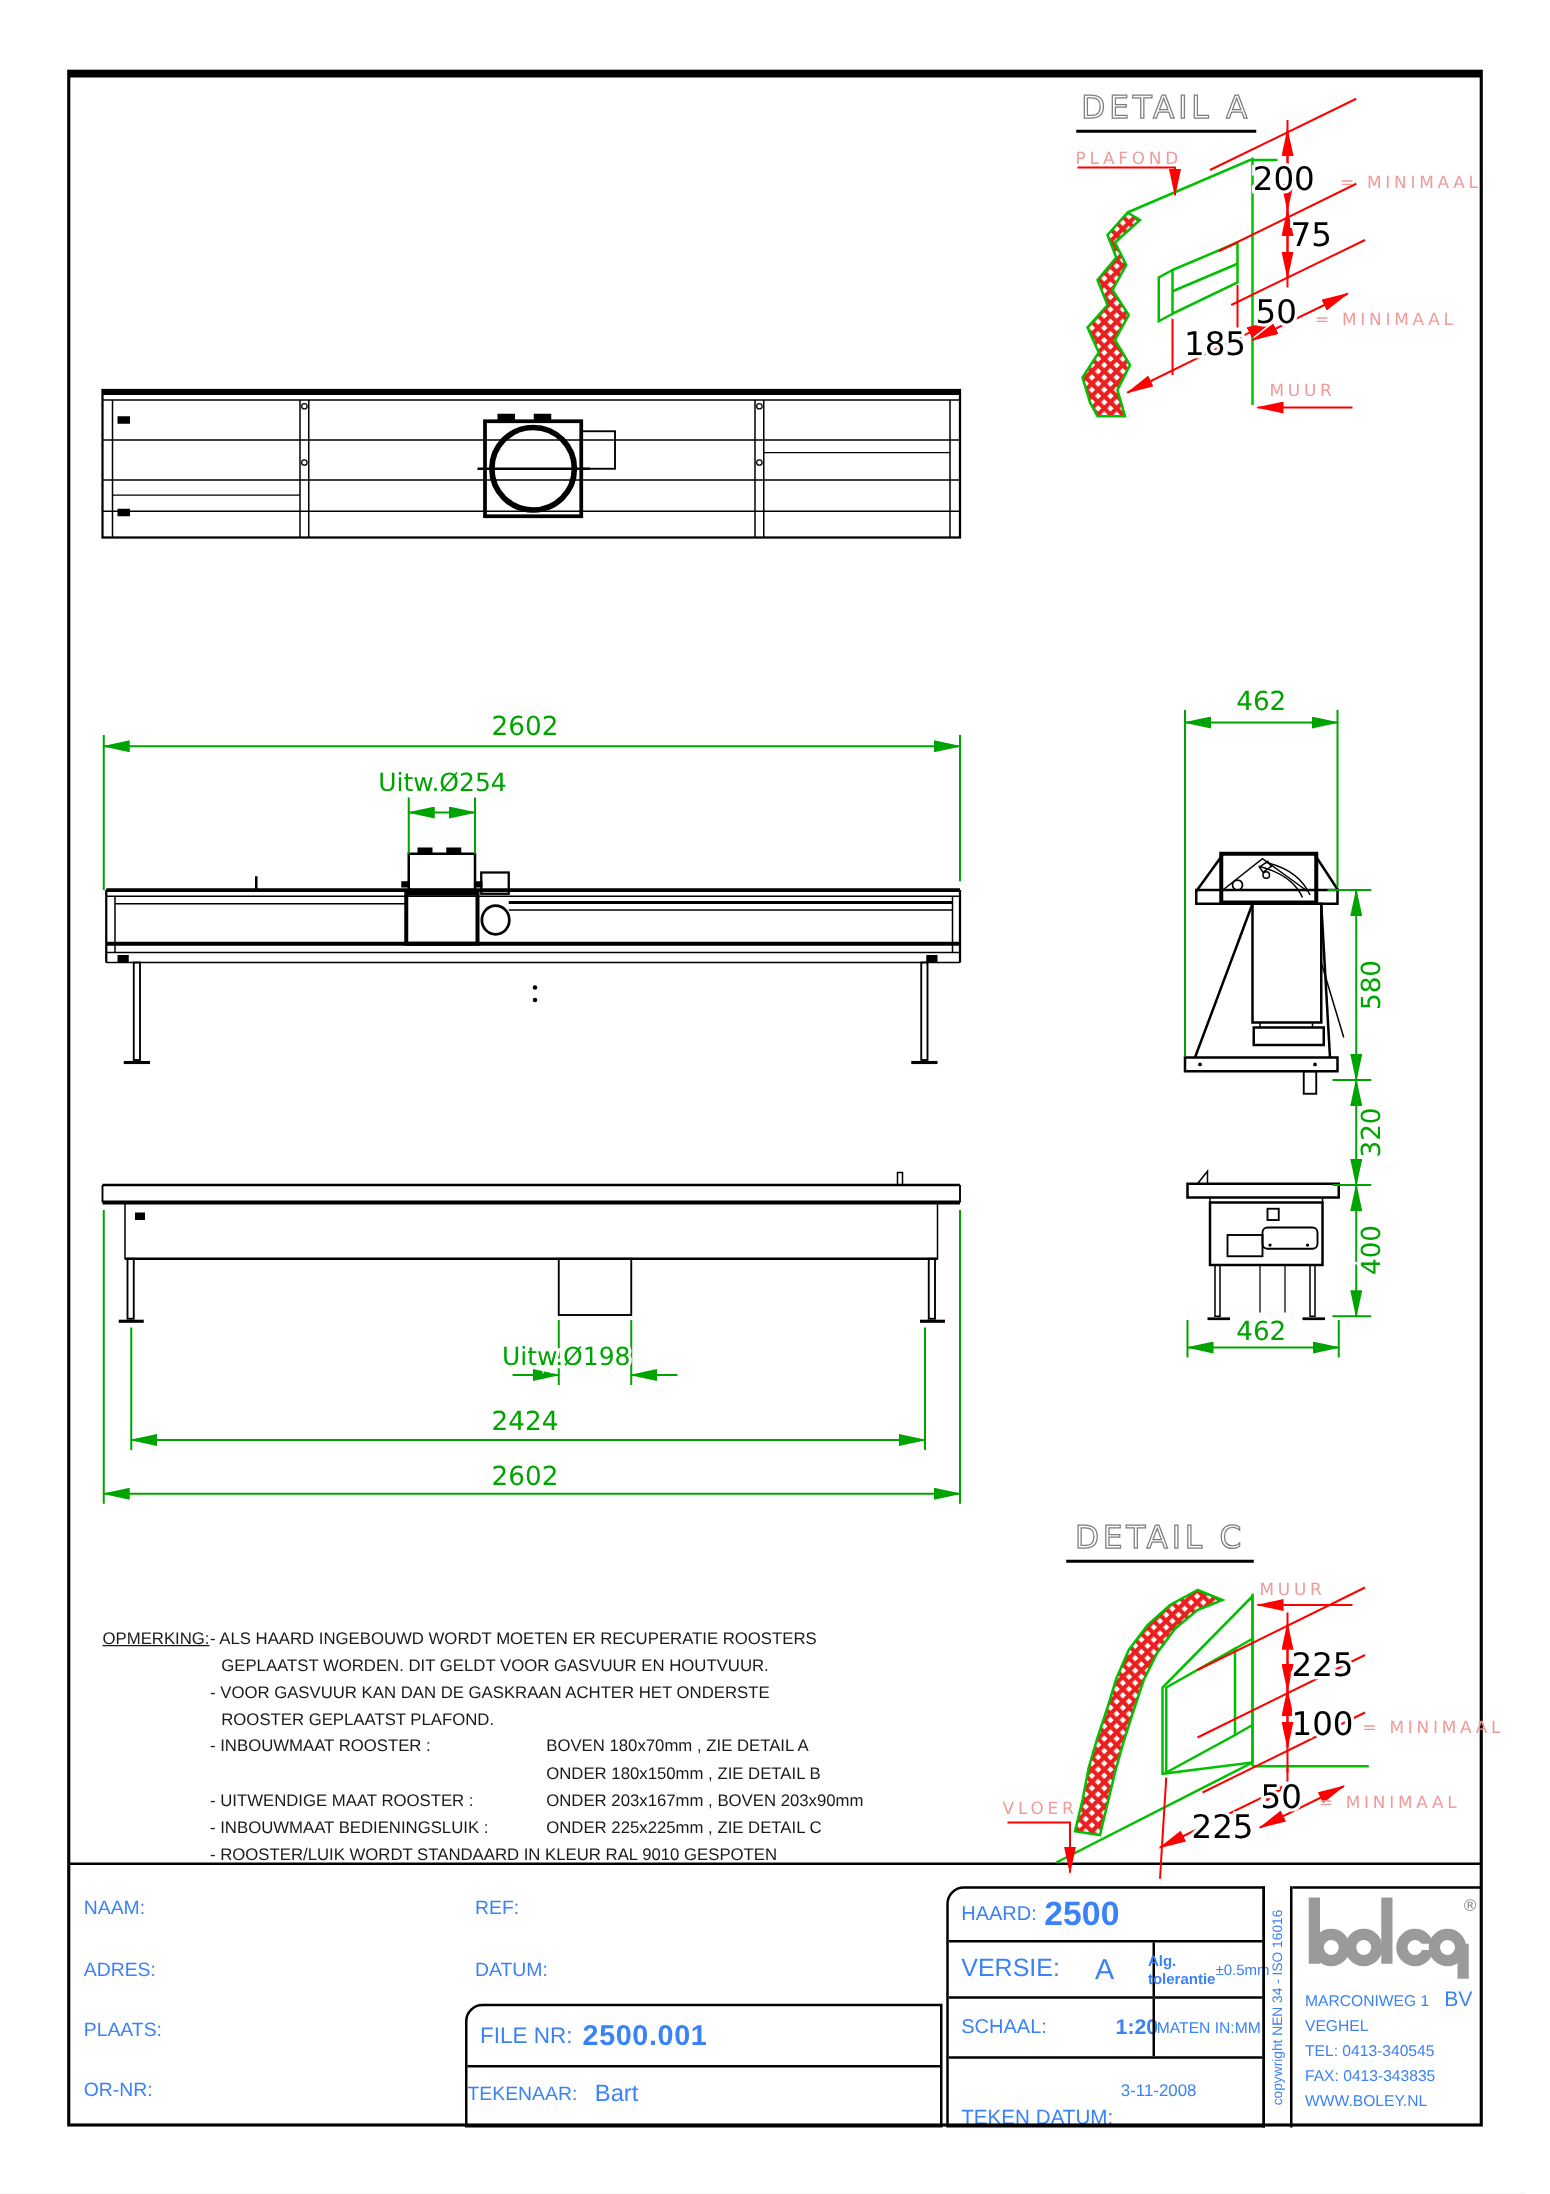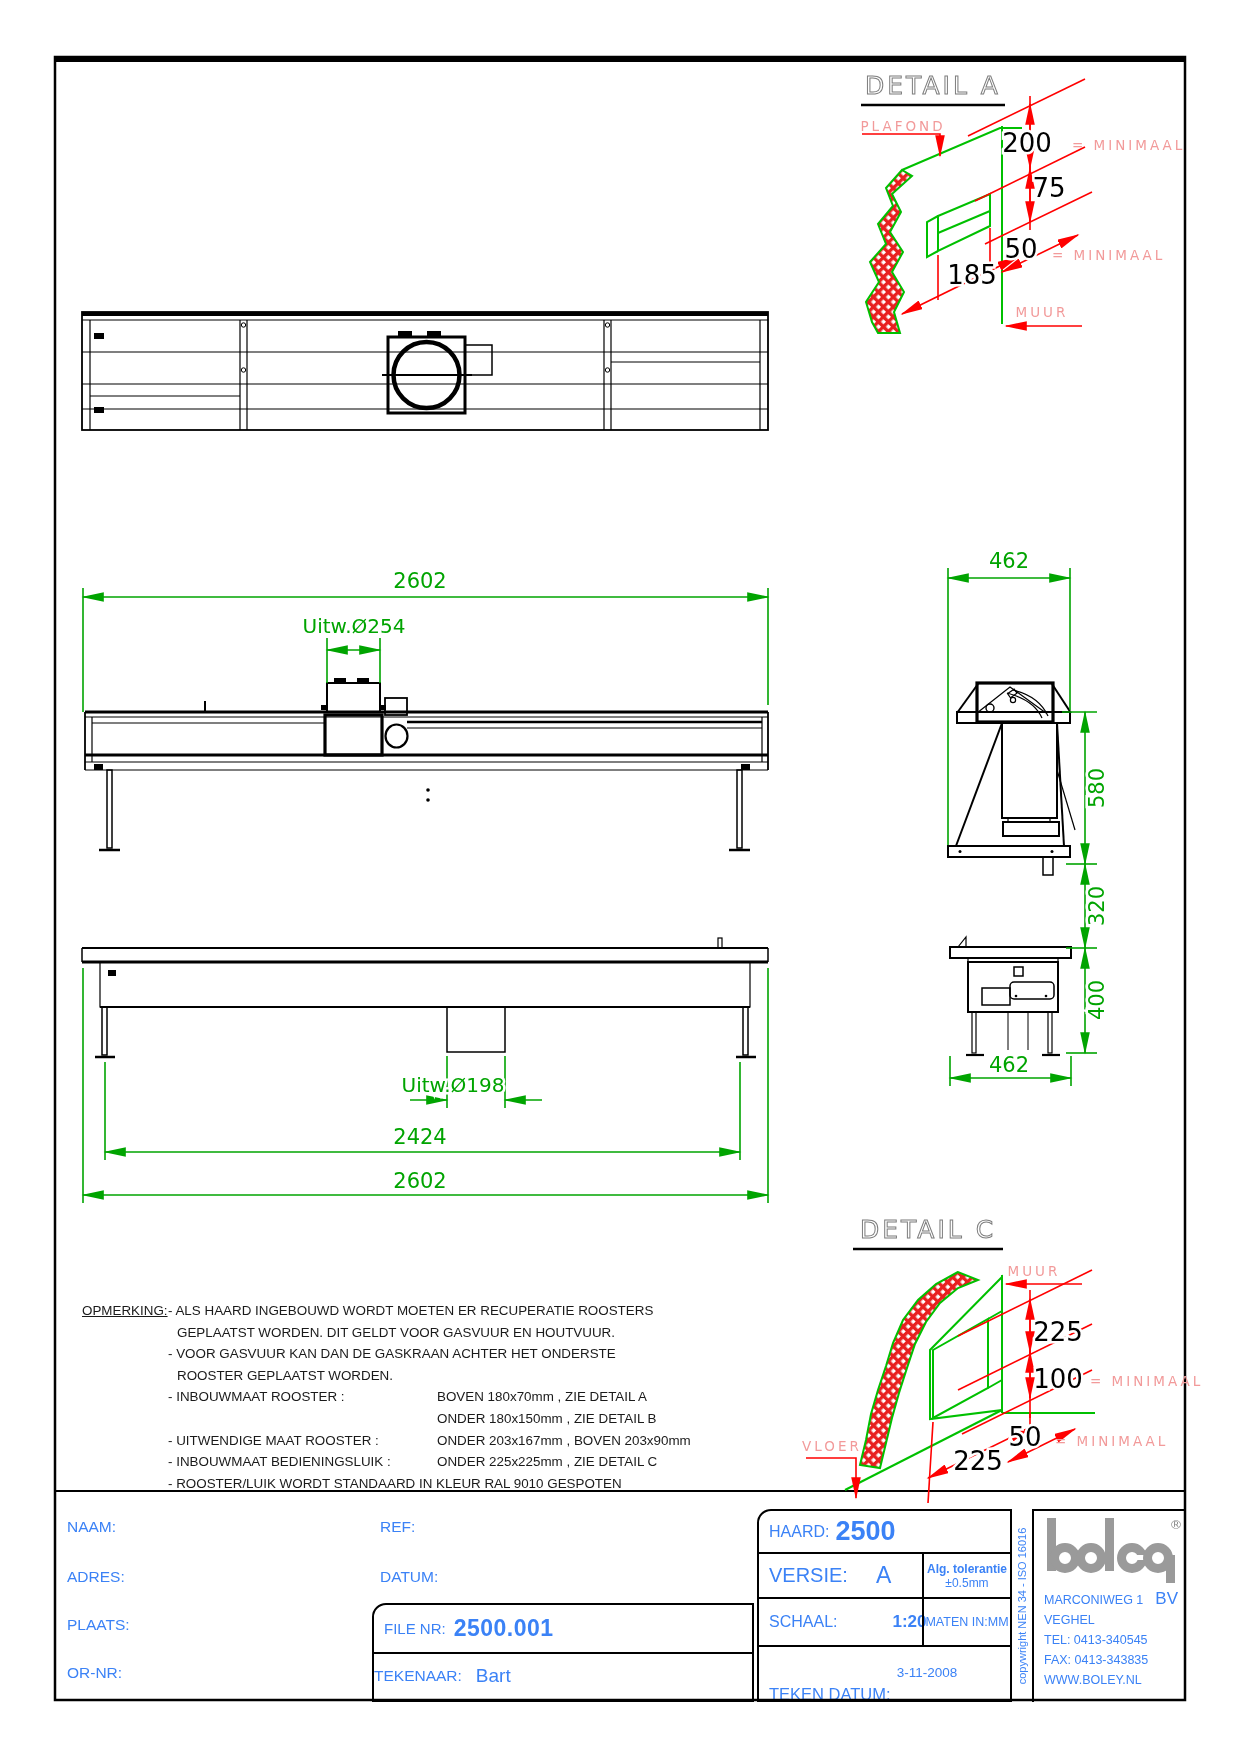--- a/index.html
+++ b/index.html
@@ -20,47 +20,47 @@
   .c1{display:inline-block;}
   .c1.w{width:269px;}
   .cont .c1{padding-left:9px;}
   
   .tb{position:absolute;left:55px;top:1490px;width:1130px;height:210px;border-top:2px solid #000;color:#3b82f6;}
   .lab{position:absolute;font-size:15.5px;}
   .filebox{position:absolute;left:317px;top:111px;width:382px;height:99px;border:2.5px solid #000;
            border-radius:14px 0 0 0;box-sizing:border-box;}
   .filebox .r1{height:47px;border-bottom:2px solid #000;display:flex;align-items:center;padding-left:10px;}
   .filebox .r2{height:44px;display:flex;align-items:center;padding-left:0;}
-  .fl{font-size:15px;}
+  .fl{font-size:18px;}
   .fv{font-size:23px;font-weight:bold;margin-left:8px;letter-spacing:0.5px;}
   .tkl{font-size:15.5px;}
   .tkv{font-size:19px;margin-left:14px;}
   .haardbox{position:absolute;left:702px;top:17px;width:255px;height:193px;border:2.5px solid #000;
             border-radius:14px 0 0 0;box-sizing:border-box;}
   .hb-row{position:relative;border-bottom:2px solid #000;display:flex;align-items:center;box-sizing:border-box;}
   .hb-cellR{position:absolute;right:0;top:0;height:100%;width:88px;border-left:2px solid #000;
-            display:flex;flex-direction:column;align-items:center;justify-content:center;box-sizing:border-box;}
+            display:flex;align-items:center;justify-content:center;box-sizing:border-box;}
   .copystrip{position:absolute;left:955px;top:17px;width:24px;height:193px;border-left:2px solid #000;
              border-right:2px solid #000;box-sizing:border-box;display:flex;align-items:center;justify-content:center;}
   .copystrip span{transform:rotate(-90deg);white-space:nowrap;font-size:11px;}
   .logobox{position:absolute;left:979px;top:17px;width:151px;height:193px;border-top:2px solid #000;box-sizing:border-box;
            padding:4px 0 0 10px;}
   .addr{font-size:12.5px;line-height:20px;}
   .addr .bv{font-size:17px;margin-left:12px;}
 </style>
 </head>
 <body>
 
 <div class="page">
 
   <div class="notes">
     <div class="row"><span class="nh">OPMERKING:</span><span class="c1">- ALS HAARD INGEBOUWD WORDT MOETEN ER RECUPERATIE ROOSTERS</span></div>
     <div class="row cont"><span class="ind"></span><span class="c1">GEPLAATST WORDEN. DIT GELDT VOOR GASVUUR EN HOUTVUUR.</span></div>
     <div class="row"><span class="ind"></span><span class="c1">- VOOR GASVUUR KAN DAN DE GASKRAAN ACHTER HET ONDERSTE</span></div>
-    <div class="row cont"><span class="ind"></span><span class="c1">ROOSTER GEPLAATST WORDEN.</span></div>
+    <div class="row cont"><span class="ind"></span><span class="c1">ROOSTER GEPLAATST PLAFOND.</span></div>
     <div class="row"><span class="ind"></span><span class="c1 w">- INBOUWMAAT ROOSTER :</span><span class="c2">BOVEN 180x70mm , ZIE DETAIL A</span></div>
     <div class="row"><span class="ind"></span><span class="c1 w"></span><span class="c2">ONDER 180x150mm , ZIE DETAIL B</span></div>
     <div class="row"><span class="ind"></span><span class="c1 w">- UITWENDIGE MAAT ROOSTER :</span><span class="c2">ONDER 203x167mm , BOVEN 203x90mm</span></div>
     <div class="row"><span class="ind"></span><span class="c1 w">- INBOUWMAAT BEDIENINGSLUIK :</span><span class="c2">ONDER 225x225mm , ZIE DETAIL C</span></div>
     <div class="row"><span class="ind"></span><span class="c1">- ROOSTER/LUIK WORDT STANDAARD IN KLEUR RAL 9010 GESPOTEN</span></div>
   </div>
 
   <div class="tb">
     <span class="lab" style="left:12px;top:26px;">NAAM:</span>
     <span class="lab" style="left:12px;top:76px;">ADRES:</span>

